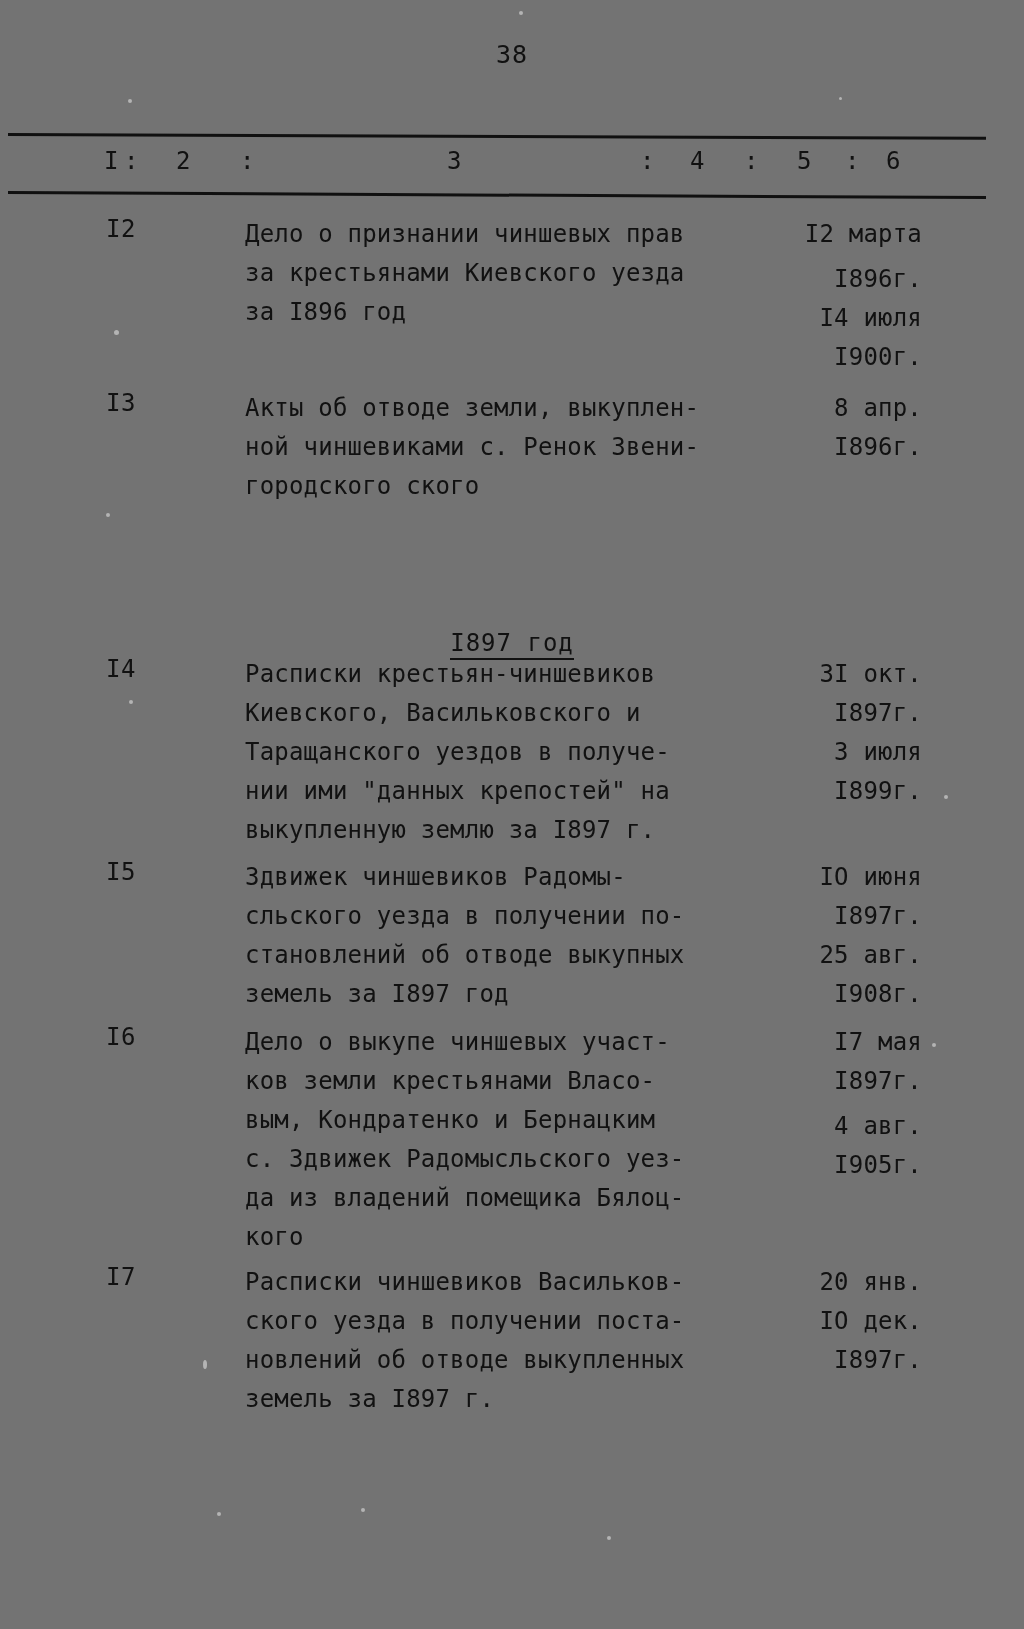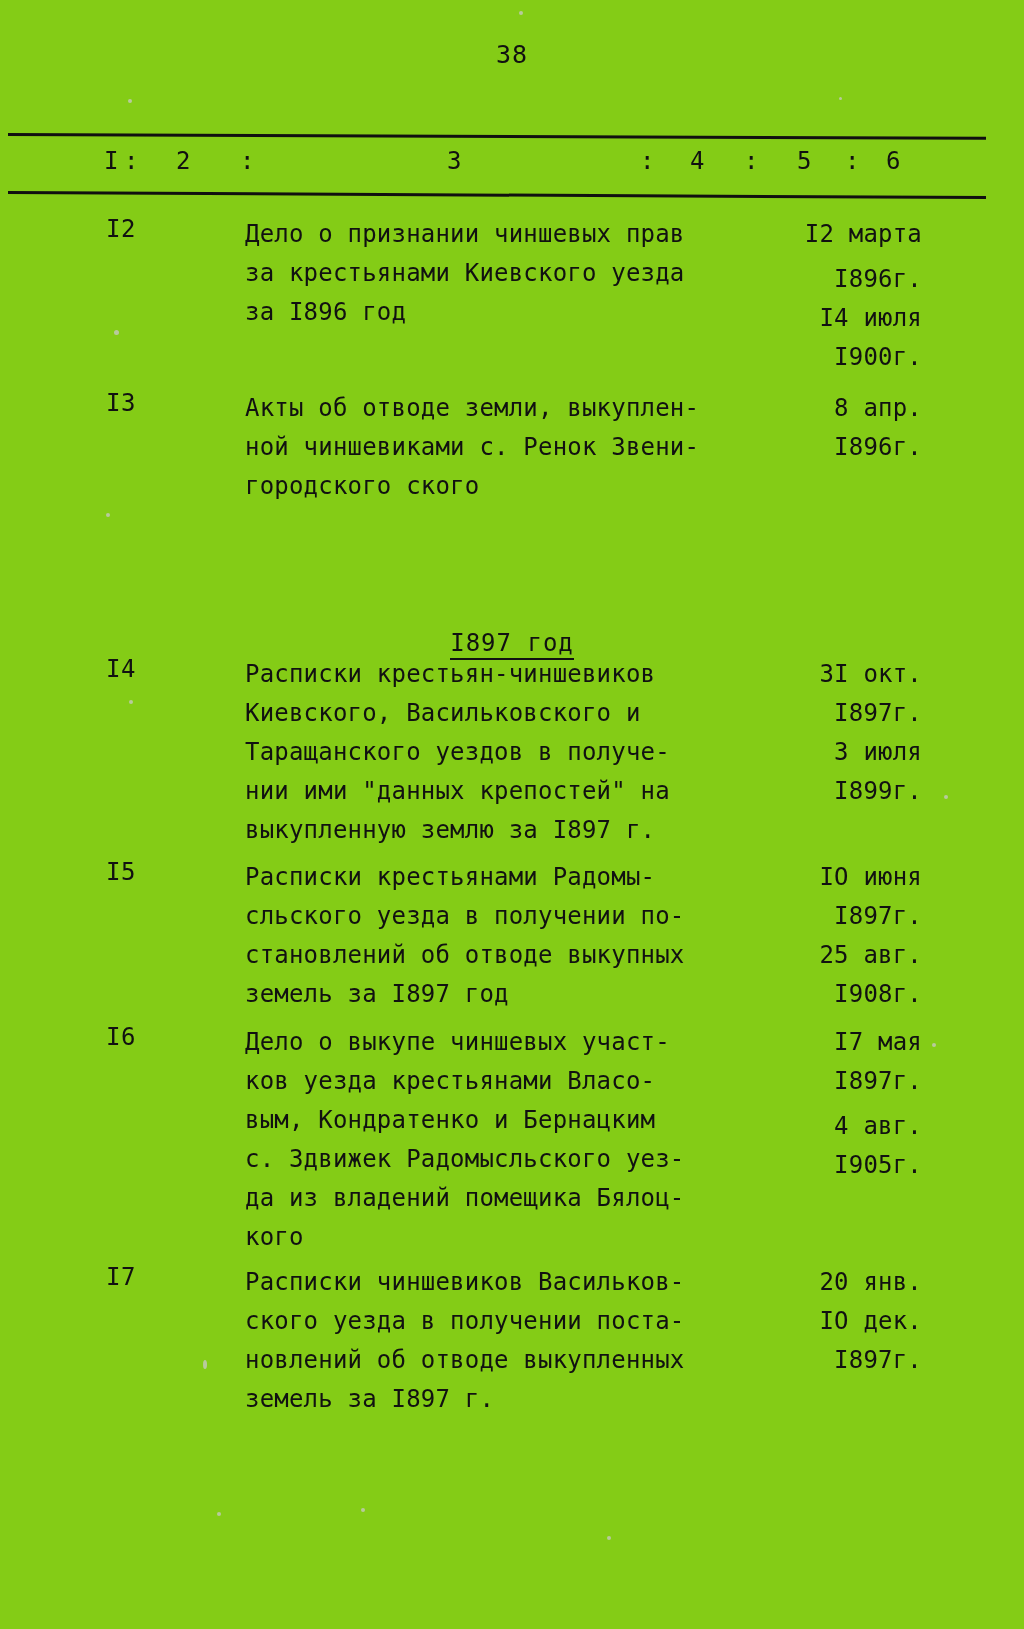--- a/index.html
+++ b/index.html
@@ -12,21 +12,21 @@
     height: 1629px;
     position: relative;
     font-family: "DejaVu Sans Mono", "Liberation Mono", monospace;
     color: #111111;
     overflow: hidden;
   }
 
   .page {
     position: absolute;
     inset: 0;
-    background: #84cc16;
+    background: #737373;
   }
 
   
   .page-number {
     position: absolute;
     top: 40px;
     left: 0;
     width: 1024px;
     text-align: center;
     font-size: 25px;
@@ -207,38 +207,38 @@
       <div>3I окт.</div>
       <div>I897г.</div>
       <div>3 июля</div>
       <div>I899г.</div>
     </div>
   </div>
 
   <div class="entry" style="top:858px;">
     <div class="entry-no">I5</div>
     <div class="desc">
-      <div>Расписки крестьянами Радомы-</div>
+      <div>Здвижек чиншевиков Радомы-</div>
       <div>сльского уезда в получении по-</div>
       <div>становлений об отводе выкупных</div>
       <div>земель за I897 год</div>
     </div>
     <div class="dates">
       <div>IO июня</div>
       <div>I897г.</div>
       <div class="indent">25 авг.</div>
       <div>I908г.</div>
     </div>
   </div>
 
   <div class="entry" style="top:1023px;">
     <div class="entry-no">I6</div>
     <div class="desc">
       <div>Дело о выкупе чиншевых участ-</div>
-      <div>ков уезда крестьянами Власо-</div>
+      <div>ков земли крестьянами Власо-</div>
       <div>вым, Кондратенко и Бернацким</div>
       <div>с. Здвижек Радомысльского уез-</div>
       <div>да из владений помещика Бялоц-</div>
       <div>кого</div>
     </div>
     <div class="dates">
       <div>I7 мая</div>
       <div>I897г.</div>
       <div class="gap-1">4 авг.</div>
       <div>I905г.</div>

